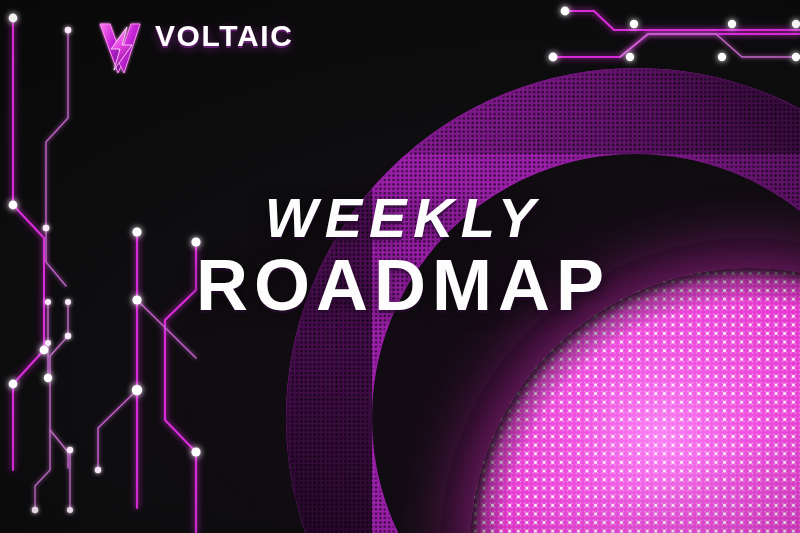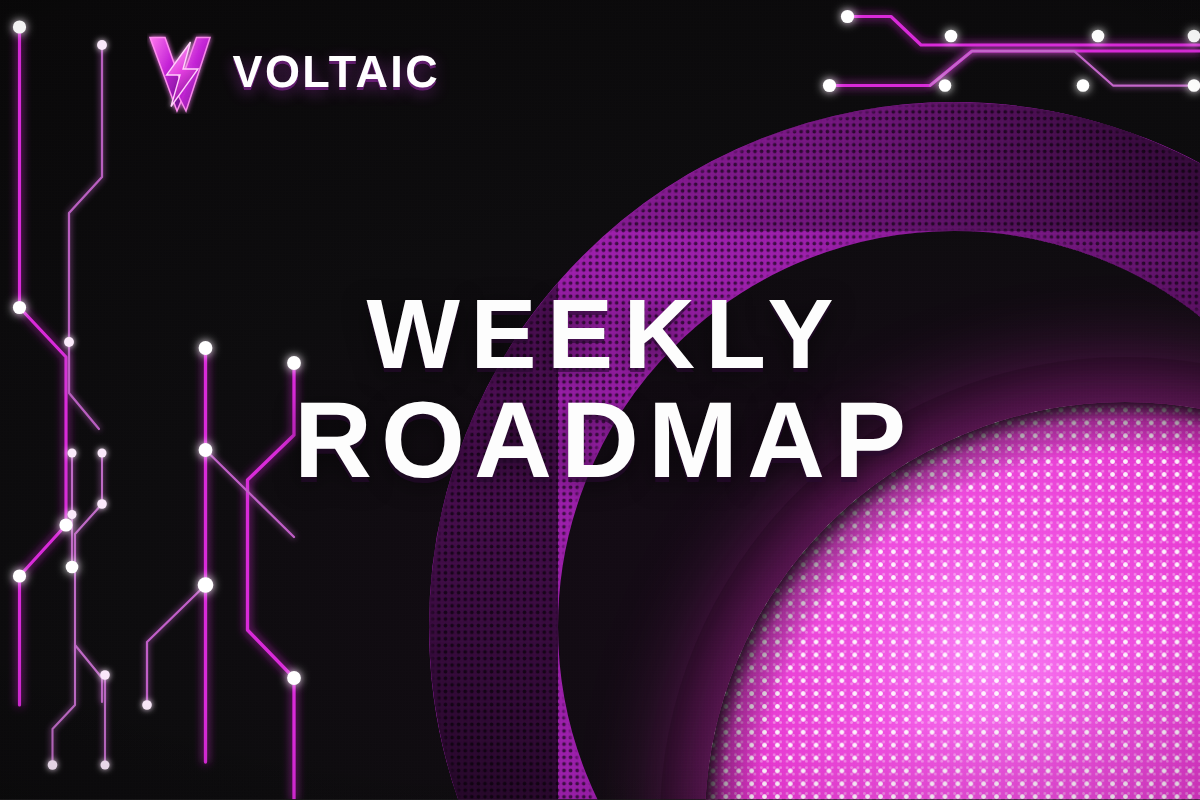--- a/index.html
+++ b/index.html
@@ -170,21 +170,20 @@
     pointer-events: none;
   }
   .circuits svg { display: block; width: 800px; height: 533px; }
 
   
   .logo-lockup {
     position: absolute;
     left: 98px;
     top: 21px;
     display: flex;
-    align-items: center;
     gap: 11px;
     height: 56px;
   }
   .logo-mark { width: 46px; height: 54px; display: block; }
   .logo-word {
     font-size: 30px;
     font-weight: 700;
     letter-spacing: 1.6px;
     color: #ffffff;
     line-height: 1;
@@ -206,23 +205,24 @@
     display: block;
     color: #fdfdfd;
     font-weight: 700;
     line-height: .96;
     white-space: nowrap;
     text-shadow:
       0 3px 0 rgba(40, 10, 48, .60),
       0 4px 16px rgba(0, 0, 0, .55);
   }
   .headline .line-1 {
-    font-size: 66px;
+    font-size: 56px;
     letter-spacing: 7px;
     text-indent: 7px;
+    font-style: italic;
   }
   .headline .line-2 {
     font-size: 72px;
     letter-spacing: 6px;
     text-indent: 6px;
     margin-top: 6px;
   }
 </style>
 </head>
 <body>

